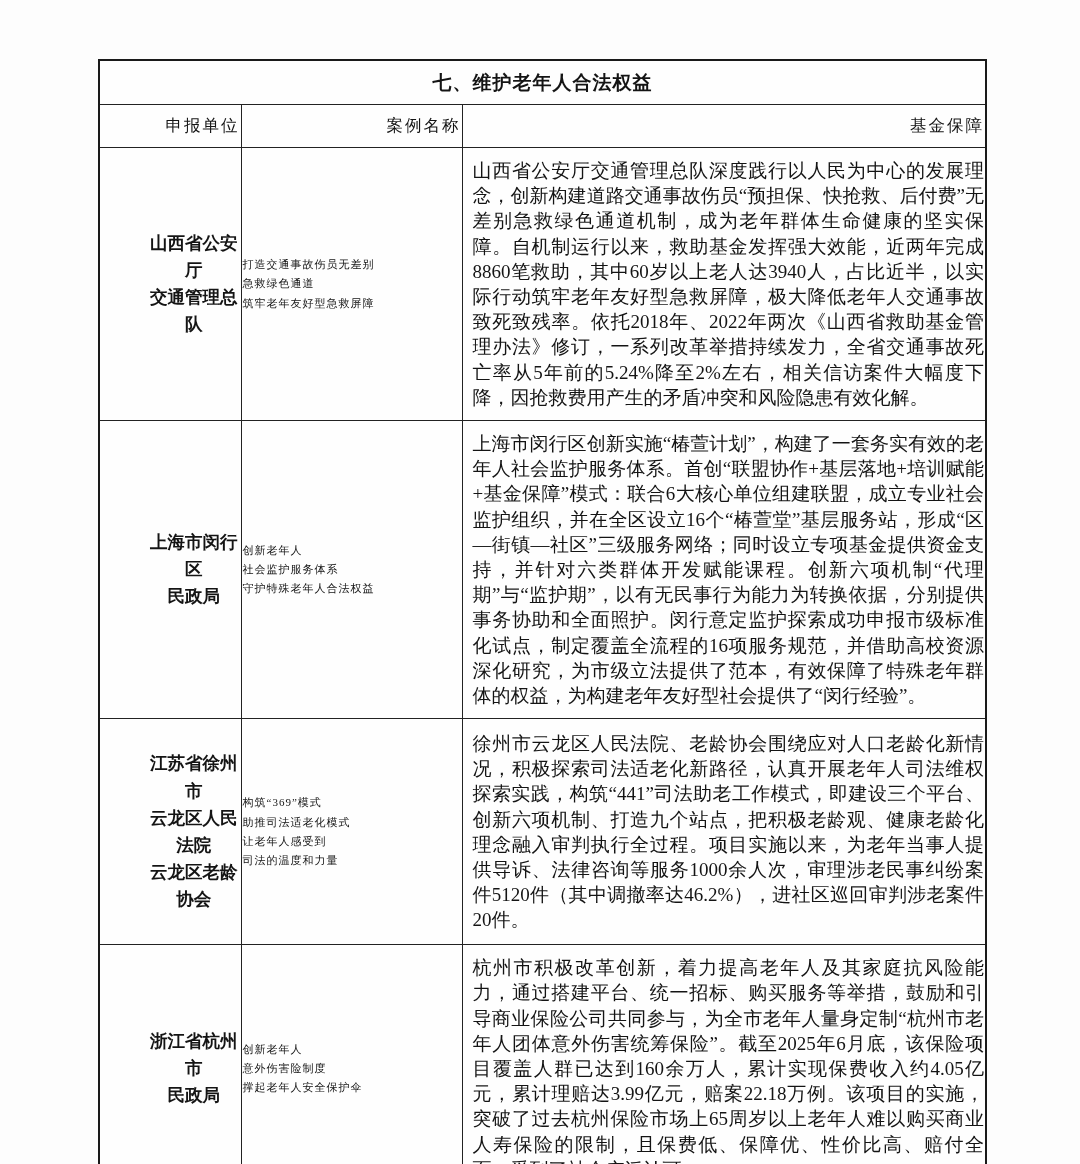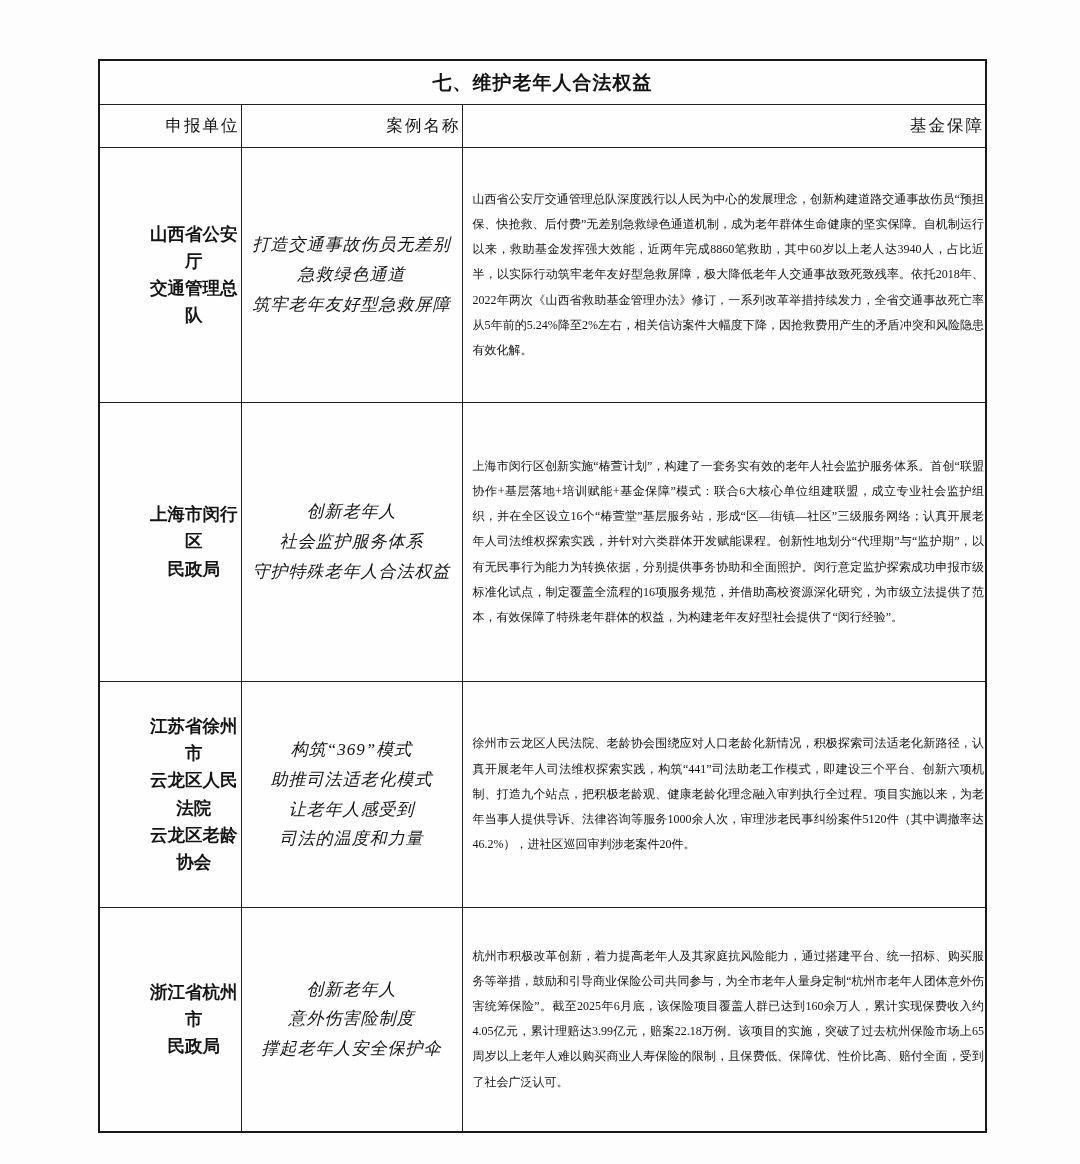--- a/index.html
+++ b/index.html
@@ -53,33 +53,32 @@
     text-align: center;
     vertical-align: middle;
     font-family: "Liberation Sans", "DejaVu Sans", sans-serif;
     font-weight: bold;
     font-size: 17.5px;
     line-height: 1.55;
     white-space: pre-line;
     padding-left: 48px;
   }
   td.case-cell {
-    text-align: center;
+    text-align: left;
     vertical-align: middle;
-    font-style: italic;
-    font-size: 17px;
+    font-size: 11px;
     line-height: 1.75;
     white-space: pre-line;
     letter-spacing: 1px;
   }
   td.summary-cell {
     vertical-align: middle;
     text-align: justify;
     padding: 10px 1px 10px 10px;
-    font-size: 12px;
+    font-size: 19px;
     line-height: 25.2px;
   }
   tr.row-1 { height: 255px; }
   tr.row-2 { height: 279px; }
   tr.row-3 { height: 226px; }
   tr.row-4 { height: 224px; }
 </style>
 </head>
 <body>
 
@@ -106,21 +105,21 @@
 急救绿色通道
 筑牢老年友好型急救屏障</td>
         <td class="summary-cell">山西省公安厅交通管理总队深度践行以人民为中心的发展理念，创新构建道路交通事故伤员“预担保、快抢救、后付费”无差别急救绿色通道机制，成为老年群体生命健康的坚实保障。自机制运行以来，救助基金发挥强大效能，近两年完成8860笔救助，其中60岁以上老人达3940人，占比近半，以实际行动筑牢老年友好型急救屏障，极大降低老年人交通事故致死致残率。依托2018年、2022年两次《山西省救助基金管理办法》修订，一系列改革举措持续发力，全省交通事故死亡率从5年前的5.24%降至2%左右，相关信访案件大幅度下降，因抢救费用产生的矛盾冲突和风险隐患有效化解。</td>
       </tr>
       <tr class="row-2">
         <td class="unit-cell">上海市闵行区
 民政局</td>
         <td class="case-cell">创新老年人
 社会监护服务体系
 守护特殊老年人合法权益</td>
-        <td class="summary-cell">上海市闵行区创新实施“椿萱计划”，构建了一套务实有效的老年人社会监护服务体系。首创“联盟协作+基层落地+培训赋能+基金保障”模式：联合6大核心单位组建联盟，成立专业社会监护组织，并在全区设立16个“椿萱堂”基层服务站，形成“区—街镇—社区”三级服务网络；认真开展老年人司法维权探索实践，并针对六类群体开发赋能课程。创新性地划分“代理期”与“监护期”，以有无民事行为能力为转换依据，分别提供事务协助和全面照护。闵行意定监护探索成功申报市级标准化试点，制定覆盖全流程的16项服务规范，并借助高校资源深化研究，为市级立法提供了范本，有效保障了特殊老年群体的权益，为构建老年友好型社会提供了“闵行经验”。</td>
+        <td class="summary-cell">上海市闵行区创新实施“椿萱计划”，构建了一套务实有效的老年人社会监护服务体系。首创“联盟协作+基层落地+培训赋能+基金保障”模式：联合6大核心单位组建联盟，成立专业社会监护组织，并在全区设立16个“椿萱堂”基层服务站，形成“区—街镇—社区”三级服务网络；同时设立专项基金提供资金支持，并针对六类群体开发赋能课程。创新六项机制“代理期”与“监护期”，以有无民事行为能力为转换依据，分别提供事务协助和全面照护。闵行意定监护探索成功申报市级标准化试点，制定覆盖全流程的16项服务规范，并借助高校资源深化研究，为市级立法提供了范本，有效保障了特殊老年群体的权益，为构建老年友好型社会提供了“闵行经验”。</td>
       </tr>
       <tr class="row-3">
         <td class="unit-cell">江苏省徐州市
 云龙区人民法院
 云龙区老龄协会</td>
         <td class="case-cell">构筑“369”模式
 助推司法适老化模式
 让老年人感受到
 司法的温度和力量</td>
         <td class="summary-cell">徐州市云龙区人民法院、老龄协会围绕应对人口老龄化新情况，积极探索司法适老化新路径，认真开展老年人司法维权探索实践，构筑“441”司法助老工作模式，即建设三个平台、创新六项机制、打造九个站点，把积极老龄观、健康老龄化理念融入审判执行全过程。项目实施以来，为老年当事人提供导诉、法律咨询等服务1000余人次，审理涉老民事纠纷案件5120件（其中调撤率达46.2%），进社区巡回审判涉老案件20件。</td>

